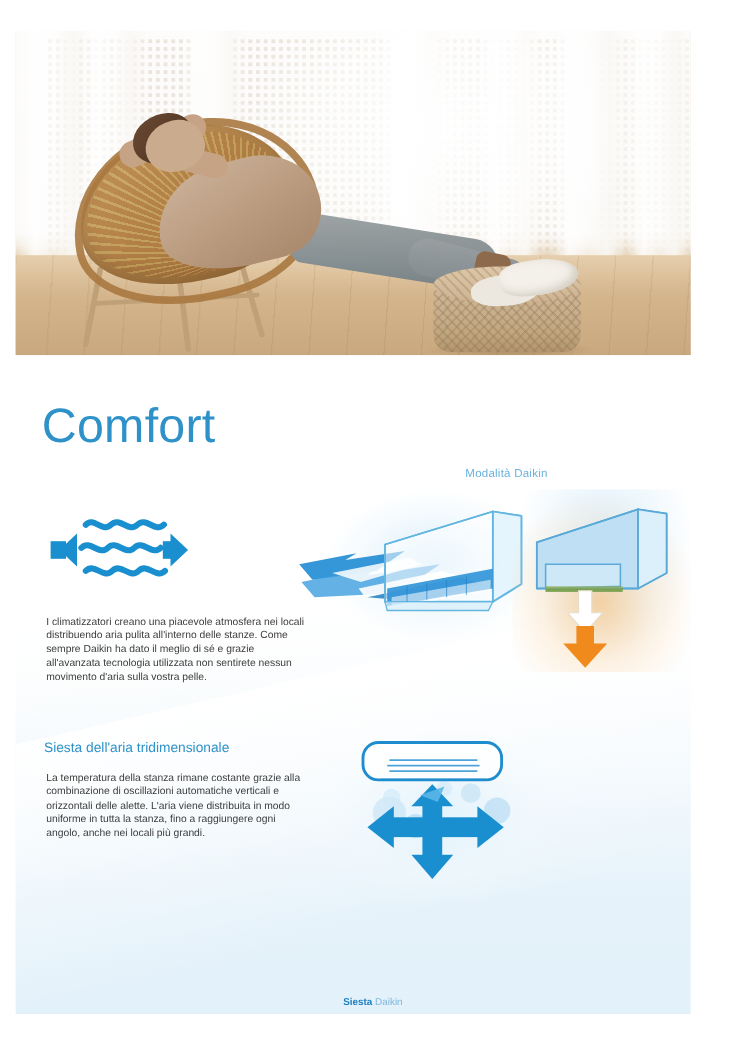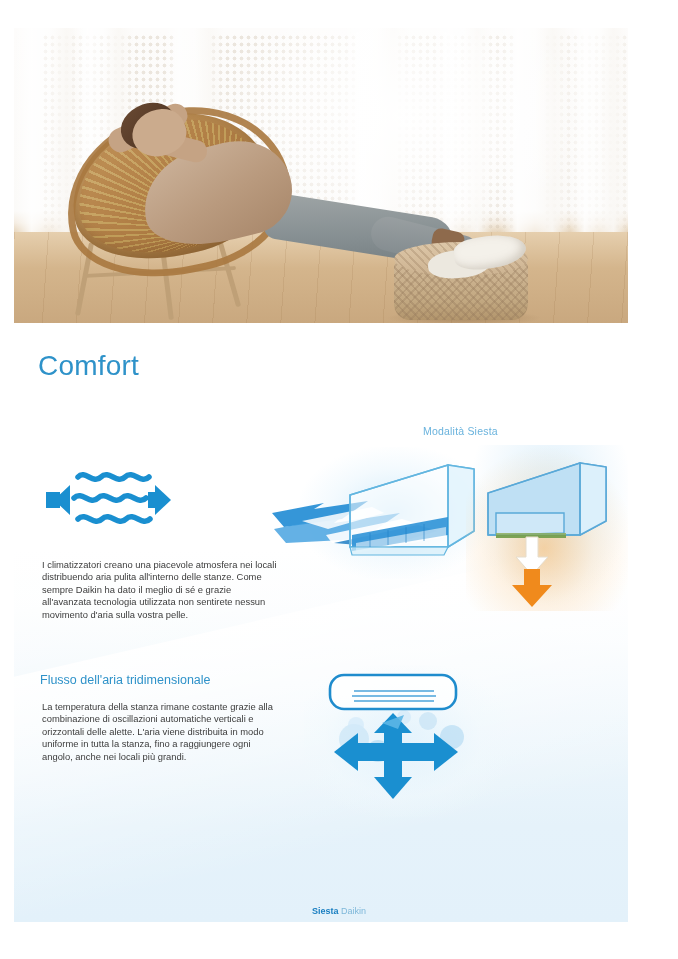--- a/index.html
+++ b/index.html
@@ -270,23 +270,23 @@
     top: 62%;
     width: 130%;
     height: 40%;
     background: linear-gradient(to bottom, rgba(255,255,255,0.95) 0%, rgba(255,255,255,0.35) 60%, rgba(255,255,255,0) 100%);
     transform: rotate(-13deg);
     transform-origin: left center;
   }
 
   h1.title {
     position: absolute;
-    left: 24px; top: 27px;
+    left: 24px; top: 40px;
     margin: 0;
-    font-size: 28px;
+    font-size: 44px;
     font-weight: 400;
     letter-spacing: .2px;
     color: #2e92c9;
   }
 
   .sub-head {
     position: absolute;
     margin: 0;
     font-size: 15.5px;
     font-weight: 400;
@@ -400,21 +400,21 @@
   </div>
 
   <div class="content">
 
     <div class="diag-band"></div>
     <div class="diag-band2"></div>
 
     <h1 class="title">Comfort</h1>
 
 
-    <span class="label-comfort">Modalità Siesta</span>
+    <span class="label-comfort">Modalità Daikin</span>
 
     <svg class="wave-icon" viewBox="0 0 152 66">
       <path d="M34 10 C41 2, 49 18, 57 10 C65 2, 73 18, 81 10 C89 2, 97 18, 105 10" fill="none" stroke="#1a8fd0" stroke-width="5.5" stroke-linecap="round"></path>
       <path d="M30 31 C38 23, 46 39, 54 31 C62 23, 70 39, 78 31 C86 23, 94 39, 102 31" fill="none" stroke="#1a8fd0" stroke-width="5.5" stroke-linecap="round"></path>
       <path d="M34 52 C42 44, 50 60, 58 52 C66 44, 74 60, 82 52 C90 44, 98 60, 106 52" fill="none" stroke="#1a8fd0" stroke-width="5.5" stroke-linecap="round"></path>
       <path d="M26 33 L2 33 M10 33 L26 18 L26 48 Z" fill="#1a8fd0" stroke="none"></path>
       <rect x="2" y="25" width="14" height="16" fill="#1a8fd0"></rect>
       <path d="M111 18 L127 33 L111 48 Z" fill="#1a8fd0"></path>
       <rect x="104" y="25" width="14" height="16" fill="#1a8fd0"></rect>
     </svg>
@@ -453,21 +453,21 @@
       <path d="M24 64 L92 64 L92 84 L24 86 Z" fill="#cfe8f8" stroke="#5aa9d8" stroke-width="1.4"></path>
 
       <rect x="24" y="84" width="70" height="5" fill="#8fae5e" opacity=".85"></rect>
       <rect x="24" y="86" width="70" height="3" fill="#6f9a4a" opacity=".7"></rect>
 
       <path d="M54 88 L66 88 L66 108 L76 108 L60 126 L44 108 L54 108 Z" fill="#ffffff" stroke="#e6ddcc" stroke-width="1"></path>
 
       <path d="M52 120 L68 120 L68 136 L80 136 L60 158 L40 136 L52 136 Z" fill="#f08a1c"></path>
     </svg>
 
-    <h3 class="sub-head s2">Flusso dell'aria tridimensionale</h3>
+    <h3 class="sub-head s2">Siesta dell'aria tridimensionale</h3>
 
     <p class="body p2">La temperatura della stanza rimane costante grazie alla combinazione di oscillazioni automatiche verticali e orizzontali delle alette.
 L'aria viene distribuita in modo uniforme in tutta la stanza, fino a raggiungere ogni angolo, anche nei locali più grandi.</p>
     <p class="body p1">I climatizzatori creano una piacevole atmosfera nei locali distribuendo aria pulita all'interno delle stanze. Come sempre Daikin ha dato il meglio di sé e grazie all'avanzata tecnologia utilizzata non sentirete nessun movimento d'aria sulla vostra pelle.</p>
 
     <div class="flow3d-glow"></div>
     <svg class="flow3d" viewBox="0 0 190 140">
 
       <circle cx="42" cy="68" r="15" fill="#bfe0f4" opacity=".55"></circle>
       <circle cx="66" cy="80" r="11" fill="#a9d6f0" opacity=".6"></circle>

